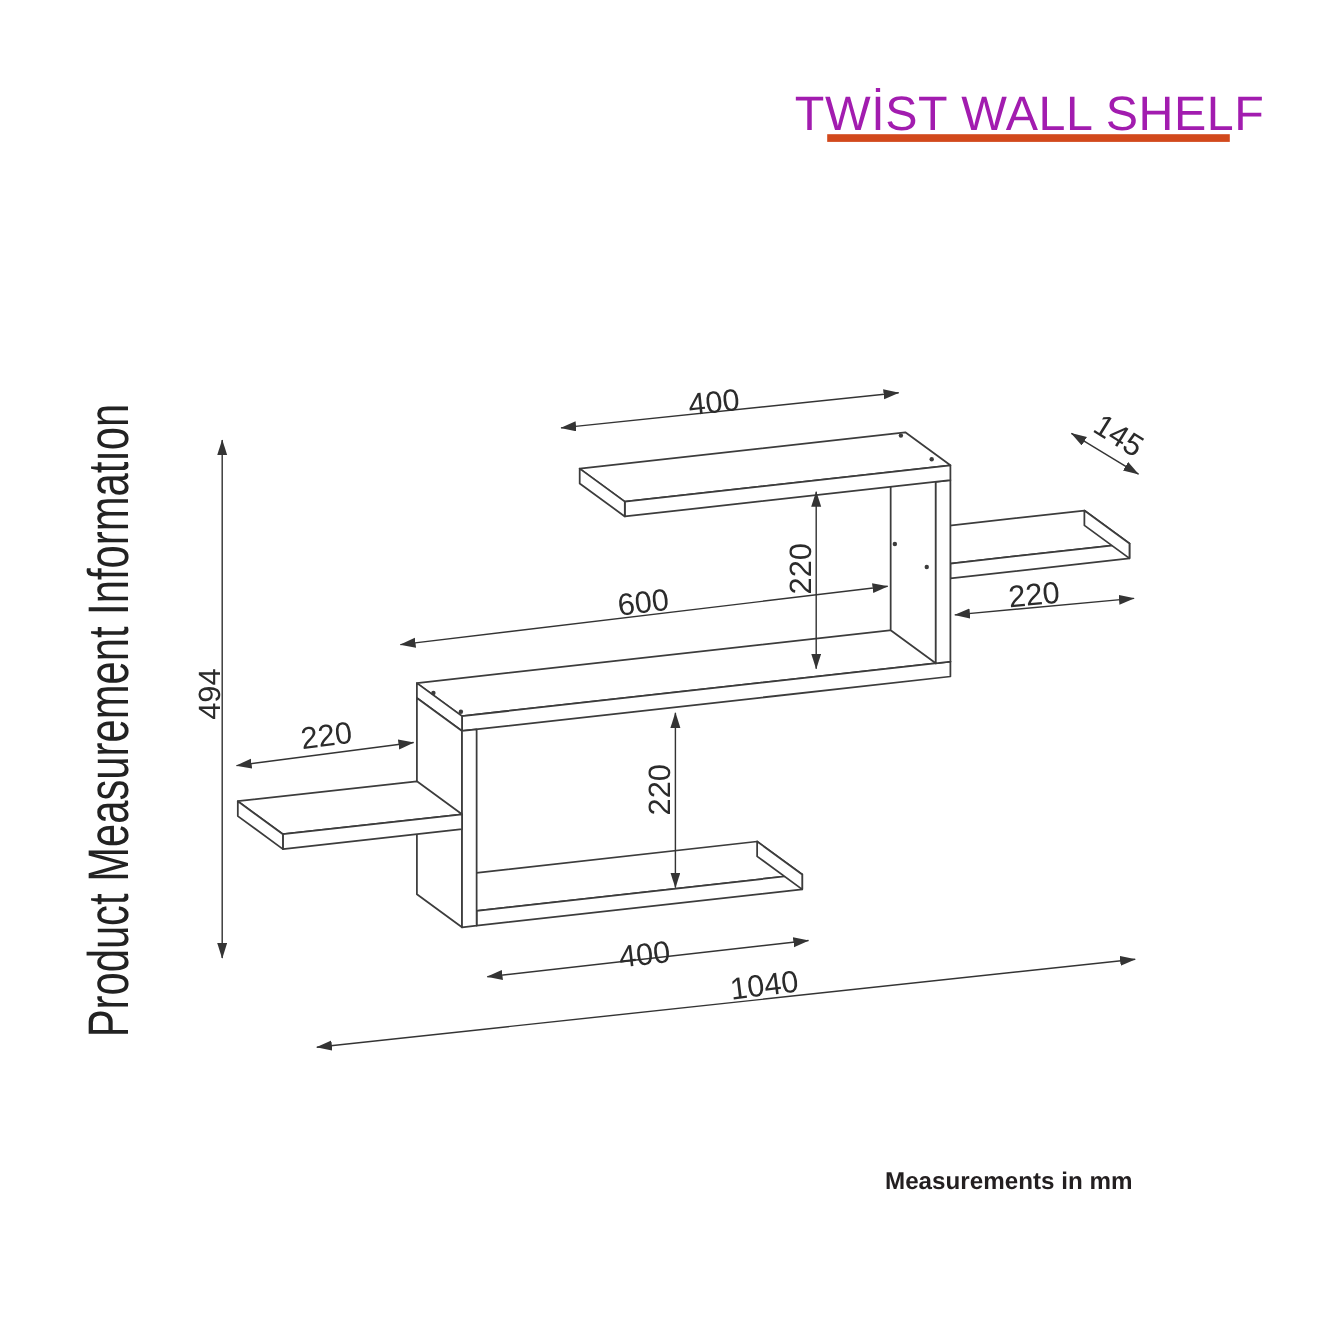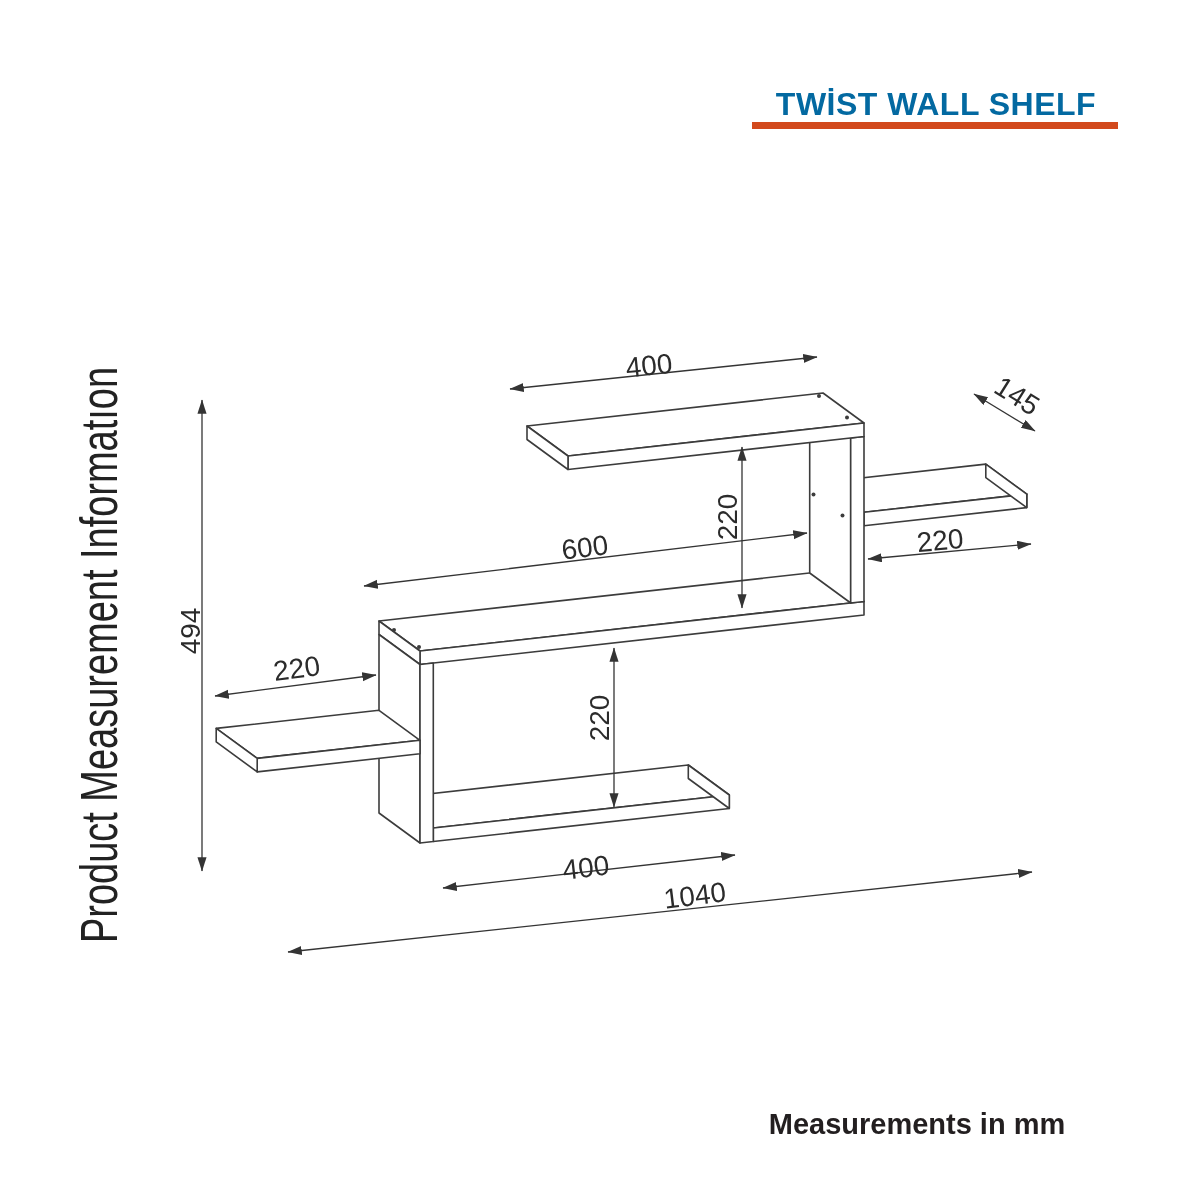--- a/index.html
+++ b/index.html
@@ -1,25 +1,25 @@
 <!DOCTYPE html>
 <html><head>
 <meta charset="utf-8">
 <style>
   html,body{margin:0;padding:0;background:#ffffff;}
   .page{position:relative;width:1200px;height:1200px;background:#ffffff;overflow:hidden;
         font-family:"Liberation Sans",sans-serif;color:#231f20;}
   .title{position:absolute;left:936px;top:104px;transform:translate(-50%,-50%);
-         font-size:32px;font-weight:bold;letter-spacing:.5px;white-space:nowrap;color:#0369a1;}
+         font-size:44px;font-weight:normal;letter-spacing:.5px;white-space:nowrap;color:#a21caf;}
   .title-underline{position:absolute;left:752px;top:122px;width:366px;height:7px;background:#d2491c;}
   .side-label{position:absolute;left:99px;top:655px;
         transform:translate(-50%,-50%) rotate(-90deg) scaleX(0.73);
         font-size:52px;font-weight:400;white-space:nowrap;color:#222;}
-  .footer-note{position:absolute;left:917px;top:1124px;transform:translate(-50%,-50%);
-        font-size:29px;font-weight:bold;white-space:nowrap;color:#231f20;}
+  .footer-note{position:absolute;left:917px;top:1074px;transform:translate(-50%,-50%);
+        font-size:22px;font-weight:bold;white-space:nowrap;color:#231f20;}
   svg{position:absolute;left:0;top:0;}
   .face{fill:#ffffff;stroke:#3c3c3c;stroke-width:1.6;stroke-linejoin:round;}
   .dim{stroke:#343434;stroke-width:1.3;fill:none;}
   .dimtxt{font-family:"Liberation Sans",sans-serif;font-size:28px;fill:#2b2b2b;text-anchor:middle;}
   .hole{fill:#3c3c3c;}
 </style>
 </head>
 <body>
 
 <div class="page">

